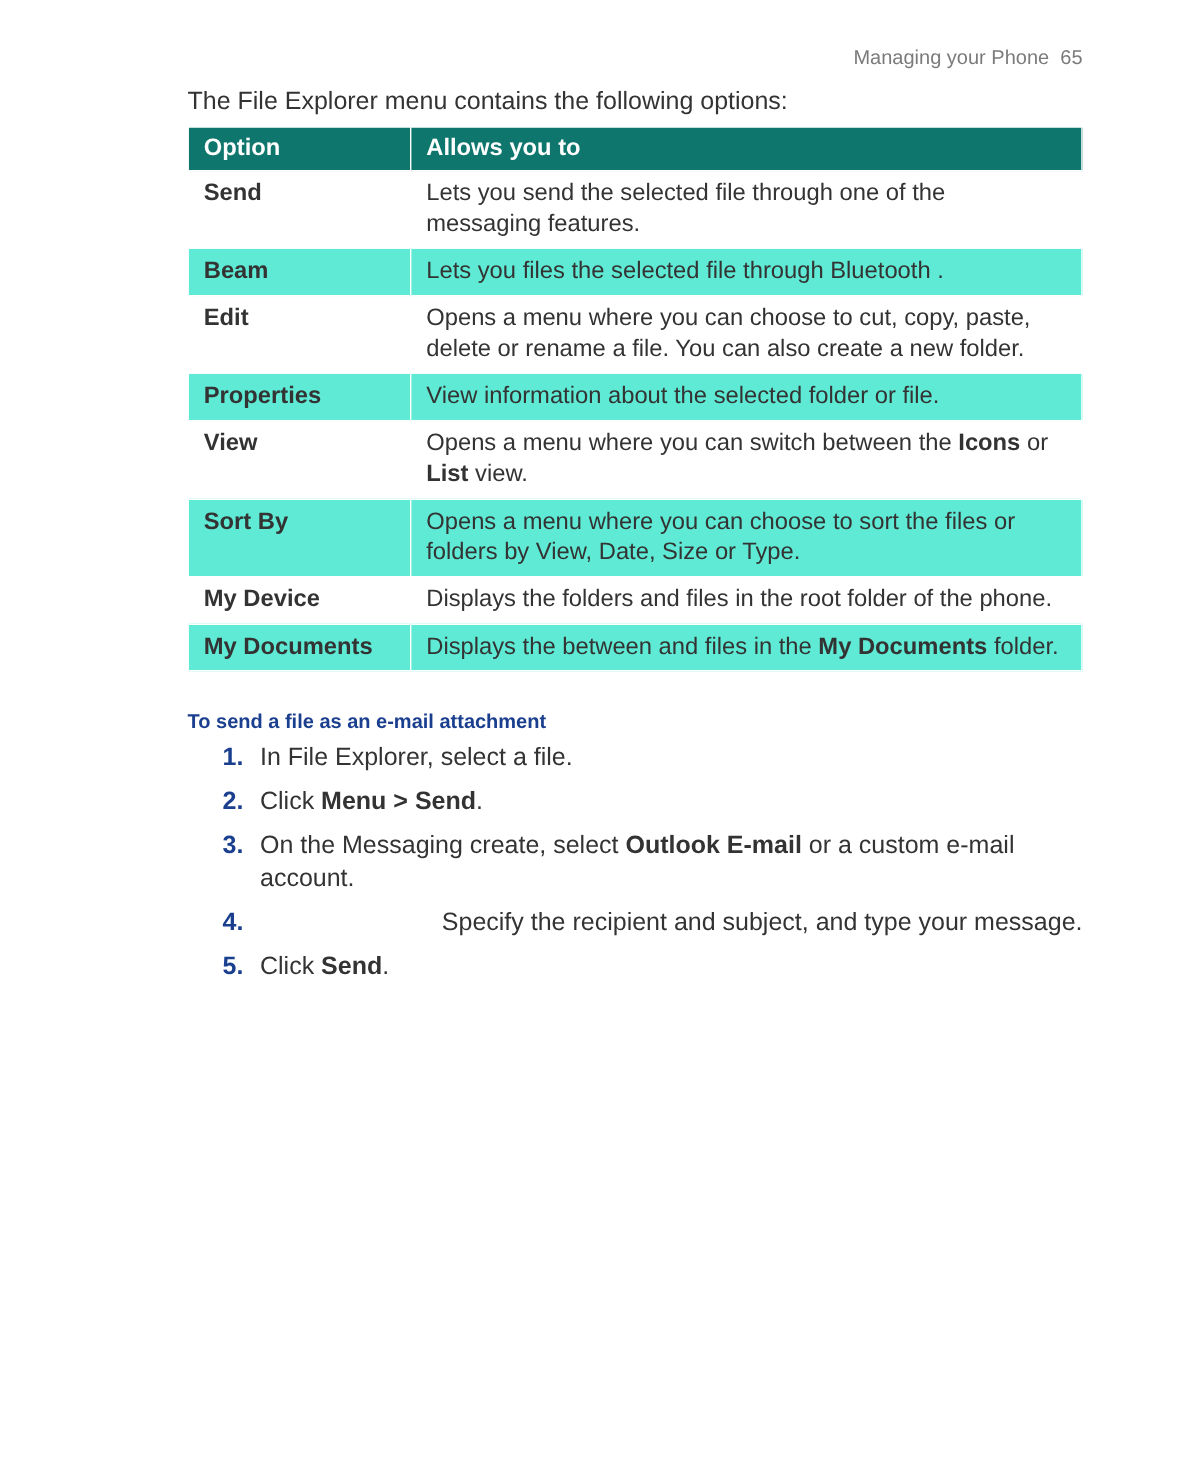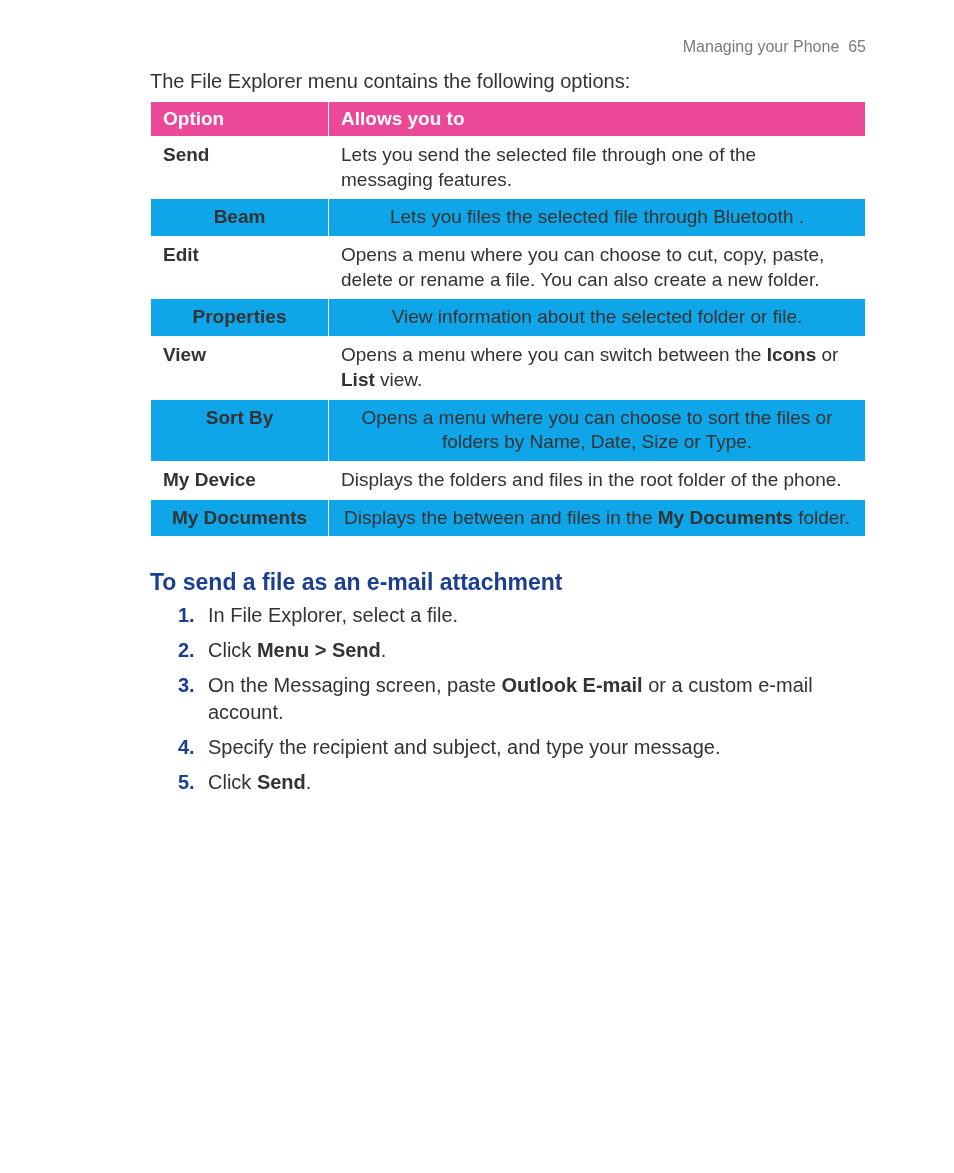--- a/index.html
+++ b/index.html
@@ -29,51 +29,50 @@
       font-size: 20px;
       color: #333;
       margin-bottom: 8px;
     }
     table.options {
       border-collapse: collapse;
       width: 100%;
       font-size: 19px;
     }
     table.options thead th {
-      background: #ec4899;
+      background: #0f766e;
       color: #ffffff;
       font-weight: 700;
       text-align: left;
       padding: 6px 12px;
       border: 1.5px solid #ffffff;
     }
     table.options td {
       padding: 6px 12px;
       vertical-align: top;
       border: 1.5px solid #ffffff;
       color: #333;
       line-height: 1.3;
     }
     table.options th.col-option,
     table.options td.col-option {
       width: 178px;
       font-weight: 700;
     }
     table.options tbody tr.alt td {
-      background: #0ea5e9;
-      text-align: center;
+      background: #5eead4;
     }
     table.options tbody tr td {
       background: #ffffff;
     }
     .bold { font-weight: 700; }
     .section-heading {
       color: #1b3f8f;
       font-weight: 700;
-      font-size: 23px;
+      font-size: 16px;
       margin-top: 32px;
       margin-bottom: 6px;
     }
     ol.steps {
       list-style: none;
       padding-left: 28px;
       counter-reset: step;
     }
     ol.steps > li {
       position: relative;
@@ -86,20 +85,21 @@
     ol.steps > li .num {
       position: absolute;
       left: 0;
       top: 0;
       font-weight: 700;
       color: #1b3f8f;
     }
     .step-extra {
       display: block;
       margin-top: 6px;
+      text-align: right;
     }
   </style>
 </head>
 <body>
 
 <div class="page">
   <div class="header-line">
     <span>Managing your Phone</span>&nbsp;&nbsp;<span>65</span>
   </div>
 
@@ -128,21 +128,21 @@
       <tr class="alt">
         <td class="col-option">Properties</td>
         <td><span>View information about the selected folder or file.</span></td>
       </tr>
       <tr>
         <td class="col-option">View</td>
         <td><span>Opens a menu where you can switch between the </span><span class="bold">Icons</span><span> or </span><span class="bold">List</span><span> view.</span></td>
       </tr>
       <tr class="alt">
         <td class="col-option">Sort By</td>
-        <td><span>Opens a menu where you can choose to sort the files or folders by Name, Date, Size or Type.</span></td>
+        <td><span>Opens a menu where you can choose to sort the files or folders by View, Date, Size or Type.</span></td>
       </tr>
       <tr>
         <td class="col-option">My Device</td>
         <td><span>Displays the folders and files in the root folder of the phone.</span></td>
       </tr>
       <tr class="alt">
         <td class="col-option">My Documents</td>
         <td><span>Displays the between and files in the </span><span class="bold">My Documents</span><span> folder.</span></td>
       </tr>
     </tbody>
@@ -154,21 +154,21 @@
     <li>
       <span class="num">1.</span>
       <span><span>In File Explorer, select a file.</span></span>
     </li>
     <li>
       <span class="num">2.</span>
       <span><span>Click </span><span class="bold">Menu &gt; Send</span><span>.</span></span>
     </li>
     <li>
       <span class="num">3.</span>
-      <span><span>On the Messaging screen, paste </span><span class="bold">Outlook E-mail</span><span> or a custom e-mail account.</span></span>
+      <span><span>On the Messaging create, select </span><span class="bold">Outlook E-mail</span><span> or a custom e-mail account.</span></span>
     </li>
     <li>
       <span class="num">4.</span>
       <span class="step-extra">Specify the recipient and subject, and type your message.</span>
     </li>
     <li>
       <span class="num">5.</span>
       <span><span>Click </span><span class="bold">Send</span><span>.</span></span>
     </li>
   </ol>

